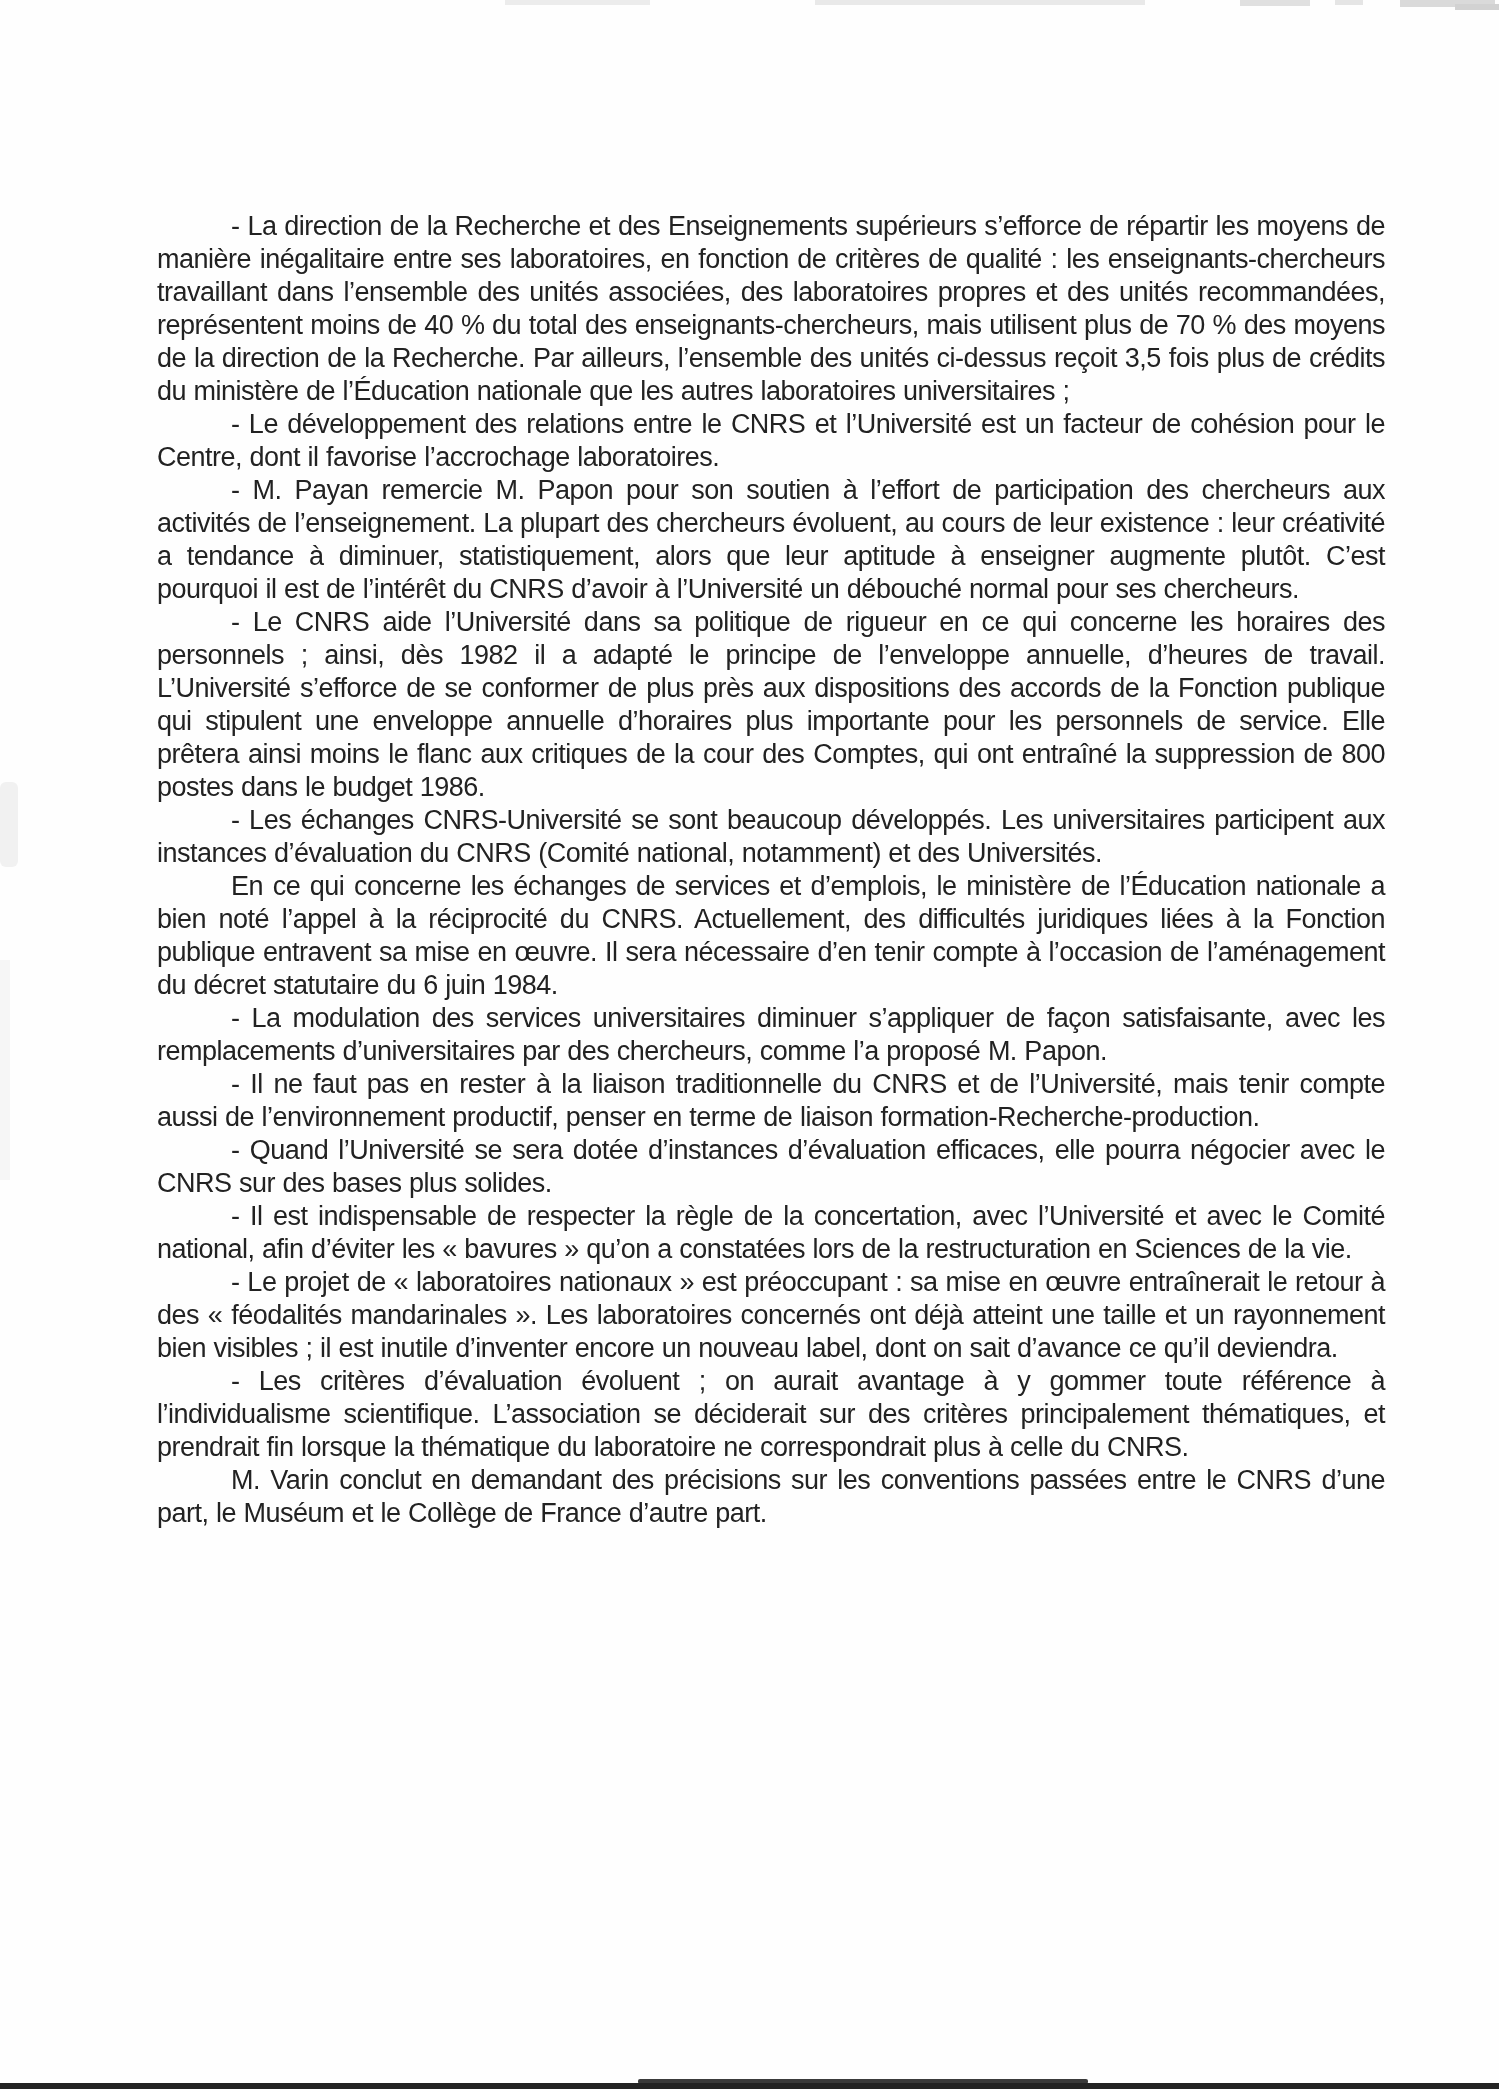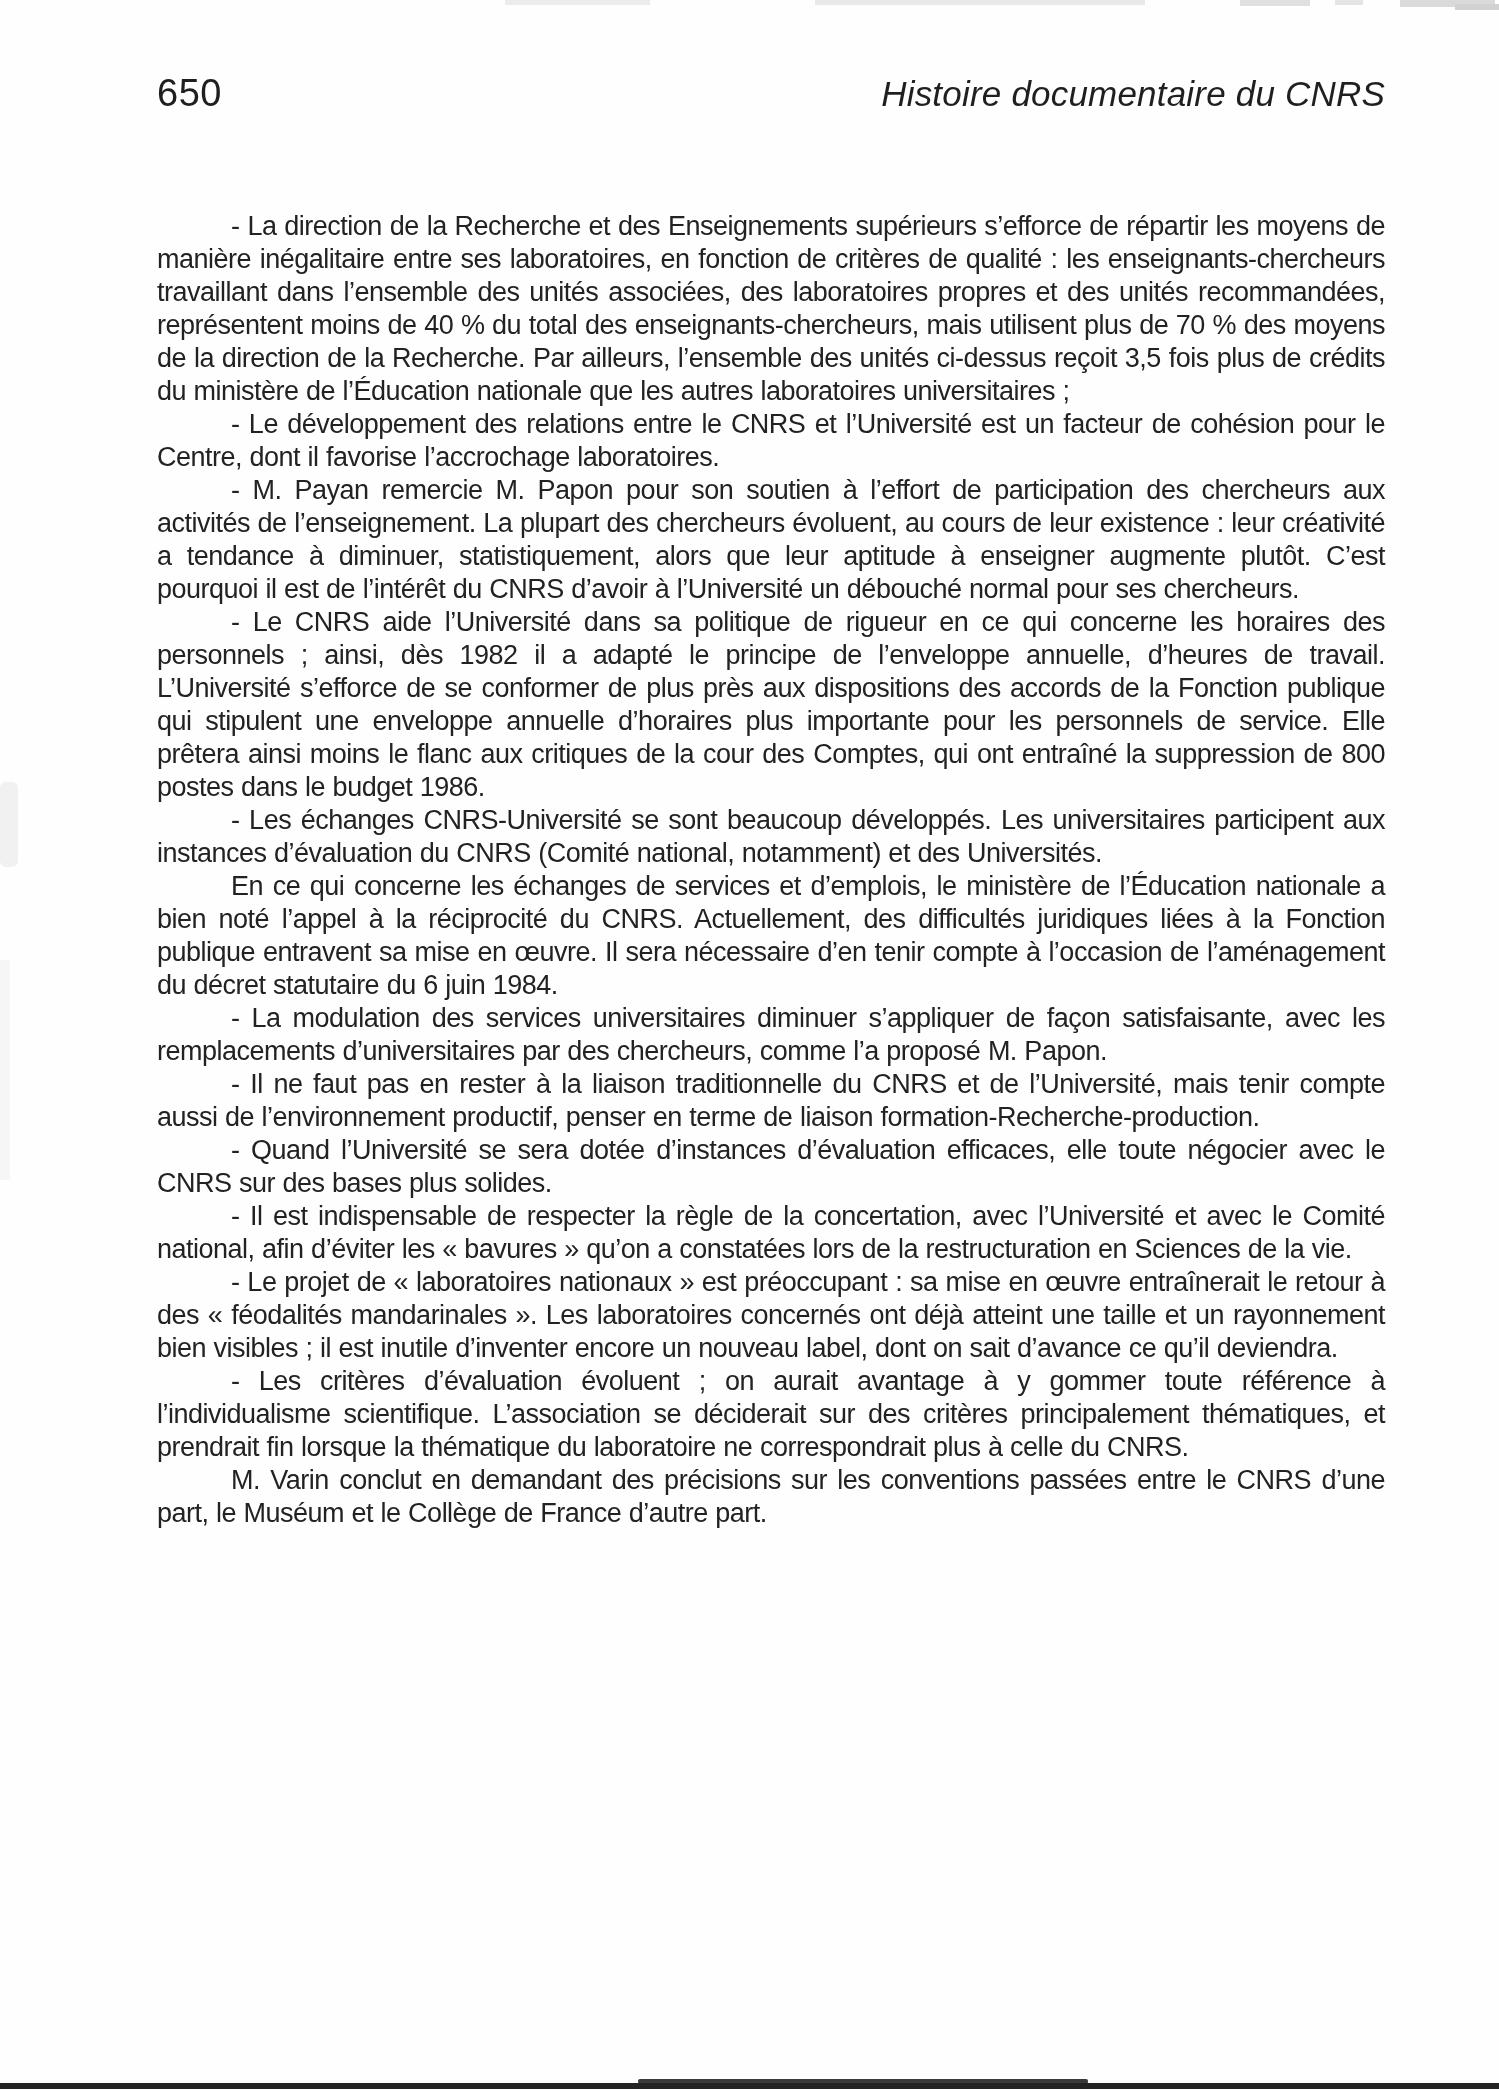--- a/index.html
+++ b/index.html
@@ -83,35 +83,31 @@
   .top-mark-5 { top: 0; left: 1400px; width: 95px;  height: 7px; background: #dadada; }
   .top-mark-6 { top: 4px; left: 1455px; width: 44px; height: 6px; background: #d2d2d2; }
   .left-smudge-1 { top: 782px; left: 0; width: 18px; height: 85px;  background: #f1f1f1; border-radius: 6px; }
   .left-smudge-2 { top: 960px; left: 0; width: 10px; height: 220px; background: #f6f6f6; }
 </style>
 </head>
 <body>
 
 <div class="page">
 
-  <div class="running-header">
-    <span class="page-number">650</span>
-    <span class="running-title">Histoire documentaire du CNRS</span>
-  </div>
 
   <div class="text-block">
     <p>- La direction de la Recherche et des Enseignements supérieurs s’efforce de répartir les moyens de manière inégalitaire entre ses laboratoires, en fonction de critères de qualité : les enseignants-chercheurs travaillant dans l’ensemble des unités associées, des laboratoires propres et des unités recommandées, représentent moins de 40 % du total des enseignants-chercheurs, mais utilisent plus de 70 % des moyens de la direction de la Recherche. Par ailleurs, l’ensemble des unités ci-dessus reçoit 3,5 fois plus de crédits du ministère de l’Éducation nationale que les autres laboratoires universitaires ;</p>
     <p>- Le développement des relations entre le CNRS et l’Université est un facteur de cohésion pour le Centre, dont il favorise l’accrochage laboratoires.</p>
     <p>- M. Payan remercie M. Papon pour son soutien à l’effort de participation des chercheurs aux activités de l’enseignement. La plupart des chercheurs évoluent, au cours de leur existence : leur créativité a tendance à diminuer, statistiquement, alors que leur aptitude à enseigner augmente plutôt. C’est pourquoi il est de l’intérêt du CNRS d’avoir à l’Université un débouché normal pour ses chercheurs.</p>
     <p>- Le CNRS aide l’Université dans sa politique de rigueur en ce qui concerne les horaires des personnels ; ainsi, dès 1982 il a adapté le principe de l’enveloppe annuelle, d’heures de travail. L’Université s’efforce de se conformer de plus près aux dispositions des accords de la Fonction publique qui stipulent une enveloppe annuelle d’horaires plus importante pour les personnels de service. Elle prêtera ainsi moins le flanc aux critiques de la cour des Comptes, qui ont entraîné la suppression de 800 postes dans le budget 1986.</p>
     <p>- Les échanges CNRS-Université se sont beaucoup développés. Les universitaires participent aux instances d’évaluation du CNRS (Comité national, notamment) et des Universités.</p>
     <p>En ce qui concerne les échanges de services et d’emplois, le ministère de l’Éducation nationale a bien noté l’appel à la réciprocité du CNRS. Actuellement, des difficultés juridiques liées à la Fonction publique entravent sa mise en œuvre. Il sera nécessaire d’en tenir compte à l’occasion de l’aménagement du décret statutaire du 6 juin 1984.</p>
     <p>- La modulation des services universitaires diminuer s’appliquer de façon satisfaisante, avec les remplacements d’universitaires par des chercheurs, comme l’a proposé M. Papon.</p>
     <p>- Il ne faut pas en rester à la liaison traditionnelle du CNRS et de l’Université, mais tenir compte aussi de l’environnement productif, penser en terme de liaison formation-Recherche-production.</p>
-    <p>- Quand l’Université se sera dotée d’instances d’évaluation efficaces, elle toute négocier avec le CNRS sur des bases plus solides.</p>
+    <p>- Quand l’Université se sera dotée d’instances d’évaluation efficaces, elle pourra négocier avec le CNRS sur des bases plus solides.</p>
     <p>- Il est indispensable de respecter la règle de la concertation, avec l’Université et avec le Comité national, afin d’éviter les « bavures » qu’on a constatées lors de la restructuration en Sciences de la vie.</p>
     <p>- Le projet de « laboratoires nationaux » est préoccupant : sa mise en œuvre entraînerait le retour à des « féodalités mandarinales ». Les laboratoires concernés ont déjà atteint une taille et un rayonnement bien visibles ; il est inutile d’inventer encore un nouveau label, dont on sait d’avance ce qu’il deviendra.</p>
     <p>- Les critères d’évaluation évoluent ; on aurait avantage à y gommer toute référence à l’individualisme scientifique. L’association se déciderait sur des critères principalement thématiques, et prendrait fin lorsque la thématique du laboratoire ne correspondrait plus à celle du CNRS.</p>
     <p>M. Varin conclut en demandant des précisions sur les conventions passées entre le CNRS d’une part, le Muséum et le Collège de France d’autre part.</p>
   </div>
 
   <div class="artifact top-mark-1"></div>
   <div class="artifact top-mark-2"></div>
   <div class="artifact top-mark-3"></div>
   <div class="artifact top-mark-4"></div>

